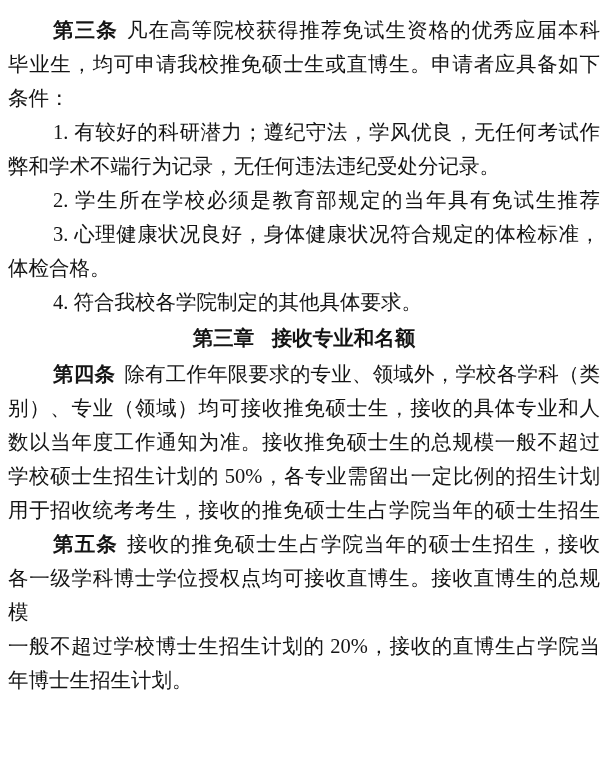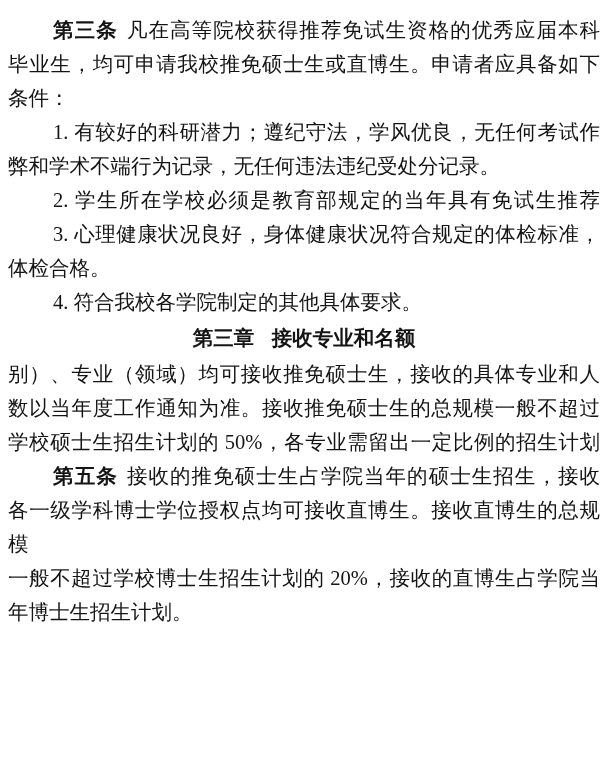--- a/index.html
+++ b/index.html
@@ -50,20 +50,22 @@
     <div class="line ind fill"><span class="lead">第三条</span><span>凡在高等院校获得推荐免试生资格的优秀应届本科</span></div>
     <div class="line fill"><span>毕业生，均可申请我校推免硕士生或直博生。申请者应具备如下</span></div>
     <div class="line"><span>条件：</span></div>
     <div class="line ind fill"><span>1. 有较好的科研潜力；遵纪守法，学风优良，无任何考试作</span></div>
     <div class="line"><span>弊和学术不端行为记录，无任何违法违纪受处分记录。</span></div>
     <div class="line ind fill"><span>2. 学生所在学校必须是教育部规定的当年具有免试生推荐</span></div>
     <div class="line ind fill"><span>3. 心理健康状况良好，身体健康状况符合规定的体检标准，</span></div>
     <div class="line"><span>体检合格。</span></div>
     <div class="line ind"><span>4. 符合我校各学院制定的其他具体要求。</span></div>
     <div class="line heading"><span>第三章 接收专业和名额</span></div>
+    <div class="line ind fill"><span class="lead">第四条</span><span>除有工作年限要求的专业、领域外，学校各学科（类</span></div>
     <div class="line fill"><span>别）、专业（领域）均可接收推免硕士生，接收的具体专业和人</span></div>
     <div class="line fill"><span>数以当年度工作通知为准。接收推免硕士生的总规模一般不超过</span></div>
     <div class="line fill"><span>学校硕士生招生计划的 50%，各专业需留出一定比例的招生计划</span></div>
+    <div class="line fill"><span>用于招收统考考生，接收的推免硕士生占学院当年的硕士生招生</span></div>
     <div class="line ind fill"><span class="lead">第五条</span><span>接收的推免硕士生占学院当年的硕士生招生，接收</span></div>
     <div class="line fill"><span>各一级学科博士学位授权点均可接收直博生。接收直博生的总规模</span></div>
     <div class="line fill"><span>一般不超过学校博士生招生计划的 20%，接收的直博生占学院当</span></div>
     <div class="line"><span>年博士生招生计划。</span></div>
   </div>
 
 </body></html>

